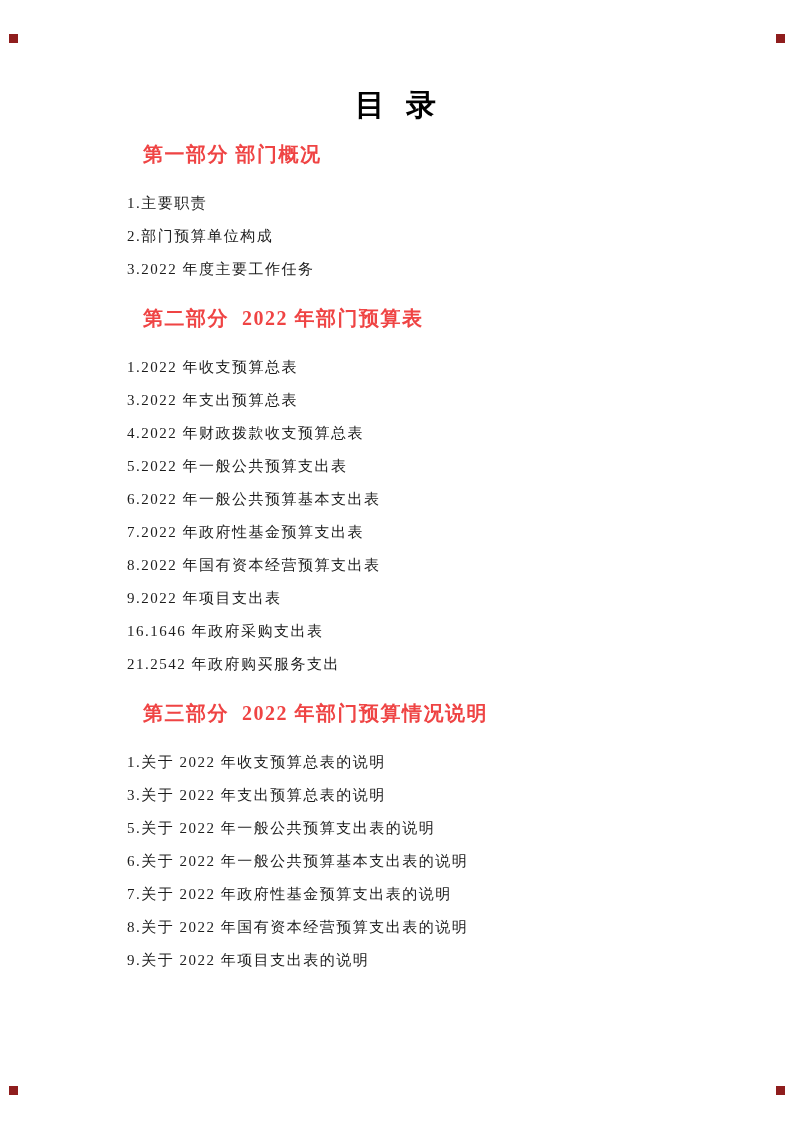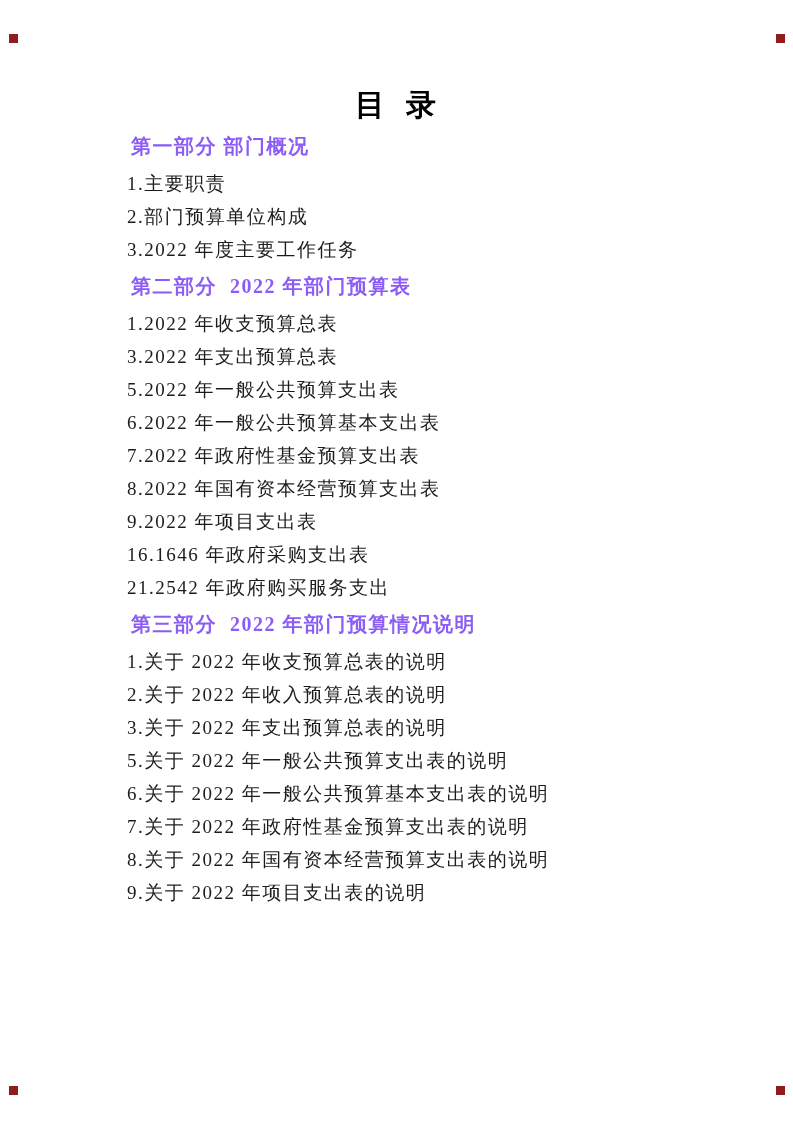--- a/index.html
+++ b/index.html
@@ -37,31 +37,31 @@
     font-weight: bold;
     color: #000000;
     white-space: pre;
     letter-spacing: 2px;
   }
   .content {
     margin-left: 127px;
     margin-right: 60px;
   }
   .section-heading {
-    margin: 4px;
+    margin: 16px;
     font-size: 20px;
     line-height: 33px;
     font-weight: bold;
-    color: #8b5cf6;
+    color: #ef4444;
     white-space: pre;
     letter-spacing: 1.5px;
   }
   .toc-item {
     margin: 0;
-    font-size: 19px;
+    font-size: 15px;
     line-height: 33px;
     font-weight: normal;
     color: #1c1c1c;
     white-space: pre;
     letter-spacing: 1.5px;
   }
 </style>
 </head>
 <body>
 
@@ -77,31 +77,31 @@
   <div class="content">
 
     <h2 class="section-heading">第一部分 部门概况</h2>
     <p class="toc-item">1.主要职责</p>
     <p class="toc-item">2.部门预算单位构成</p>
     <p class="toc-item">3.2022 年度主要工作任务</p>
 
     <h2 class="section-heading">第二部分  2022 年部门预算表</h2>
     <p class="toc-item">1.2022 年收支预算总表</p>
     <p class="toc-item">3.2022 年支出预算总表</p>
+    <p class="toc-item">4.2022 年财政拨款收支预算总表</p>
     <p class="toc-item">5.2022 年一般公共预算支出表</p>
     <p class="toc-item">6.2022 年一般公共预算基本支出表</p>
     <p class="toc-item">7.2022 年政府性基金预算支出表</p>
     <p class="toc-item">8.2022 年国有资本经营预算支出表</p>
     <p class="toc-item">9.2022 年项目支出表</p>
     <p class="toc-item">16.1646 年政府采购支出表</p>
     <p class="toc-item">21.2542 年政府购买服务支出</p>
 
     <h2 class="section-heading">第三部分  2022 年部门预算情况说明</h2>
     <p class="toc-item">1.关于 2022 年收支预算总表的说明</p>
-    <p class="toc-item">2.关于 2022 年收入预算总表的说明</p>
     <p class="toc-item">3.关于 2022 年支出预算总表的说明</p>
     <p class="toc-item">5.关于 2022 年一般公共预算支出表的说明</p>
     <p class="toc-item">6.关于 2022 年一般公共预算基本支出表的说明</p>
     <p class="toc-item">7.关于 2022 年政府性基金预算支出表的说明</p>
     <p class="toc-item">8.关于 2022 年国有资本经营预算支出表的说明</p>
     <p class="toc-item">9.关于 2022 年项目支出表的说明</p>
 
   </div>
 </div>
 

